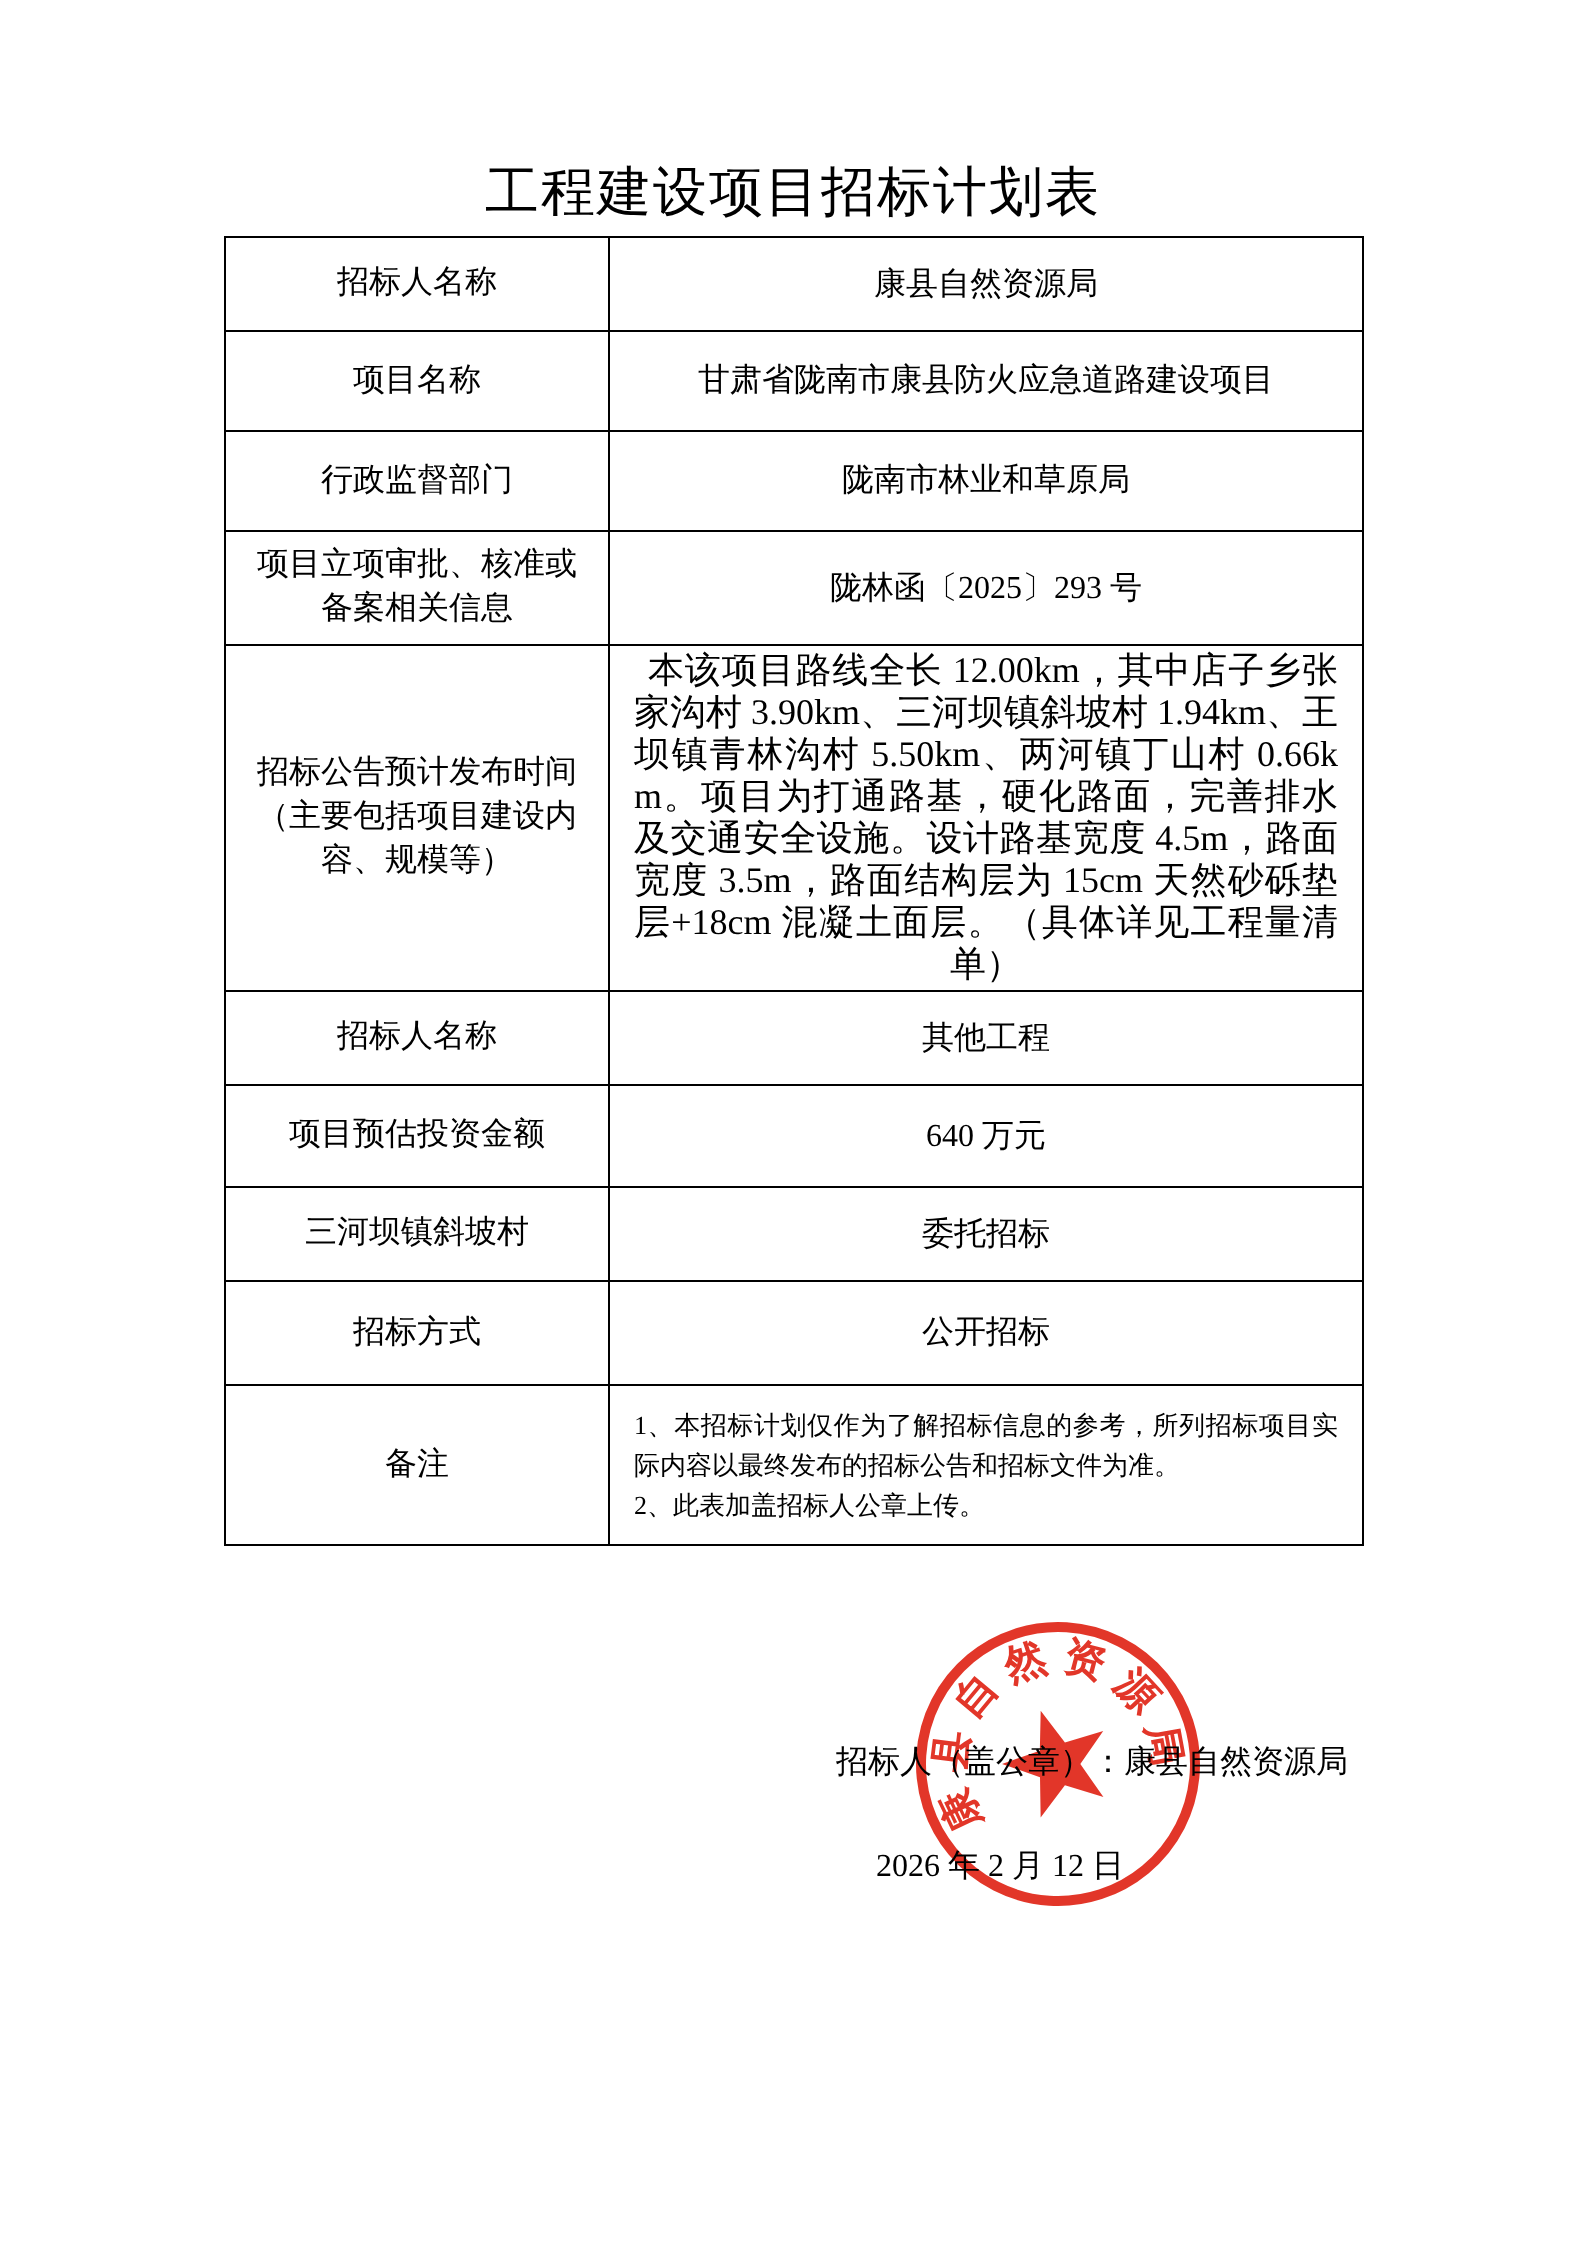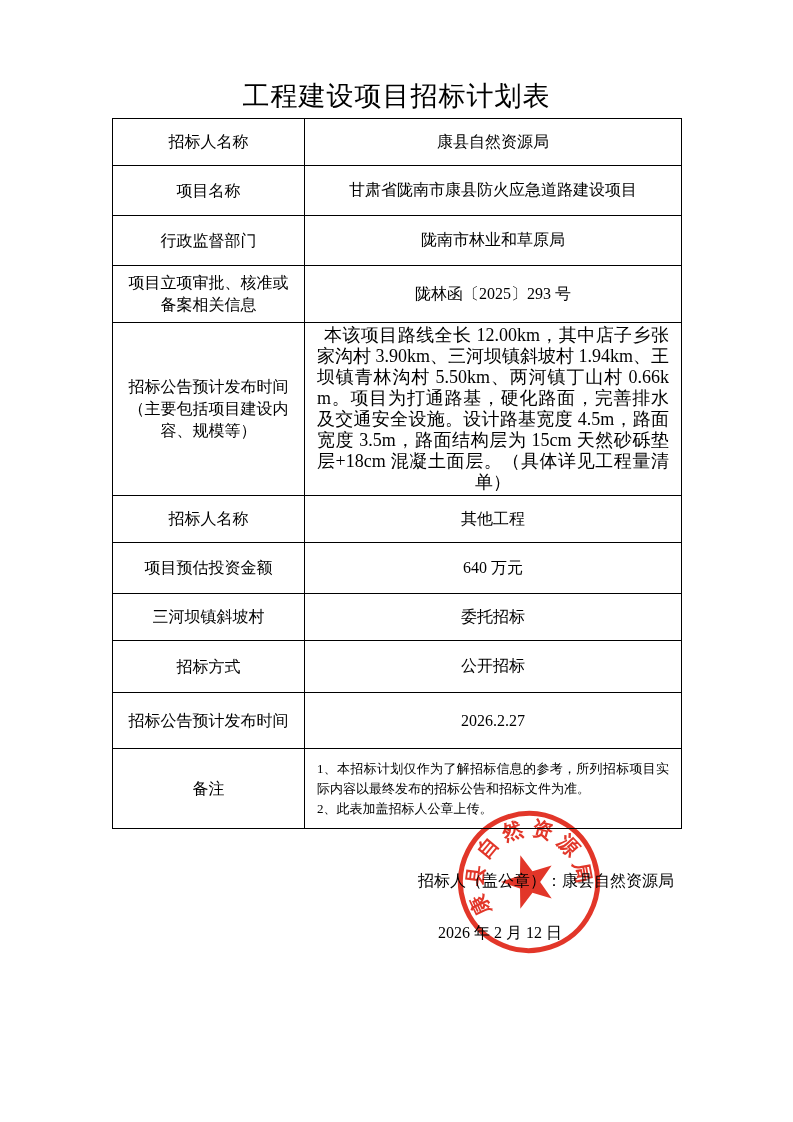--- a/index.html
+++ b/index.html
@@ -90,24 +90,20 @@
         <td class="val">640 万元</td>
       </tr>
       <tr style="height:47px">
         <td class="lbl">三河坝镇斜坡村</td>
         <td class="val">委托招标</td>
       </tr>
       <tr style="height:52px">
         <td class="lbl">招标方式</td>
         <td class="val">公开招标</td>
       </tr>
-      <tr style="height:56px">
-        <td class="lbl">招标公告预计发布时间</td>
-        <td class="val">2026.2.27</td>
-      </tr>
       <tr style="height:80px">
         <td class="lbl">备注</td>
         <td class="remarks">
           <div class="remark-line">1、本招标计划仅作为了解招标信息的参考，所列招标项目实际内容以最终发布的招标公告和招标文件为准。</div>
           <div class="remark-line">2、此表加盖招标人公章上传。</div>
         </td>
       </tr>
     </tbody>
   </table>
 

